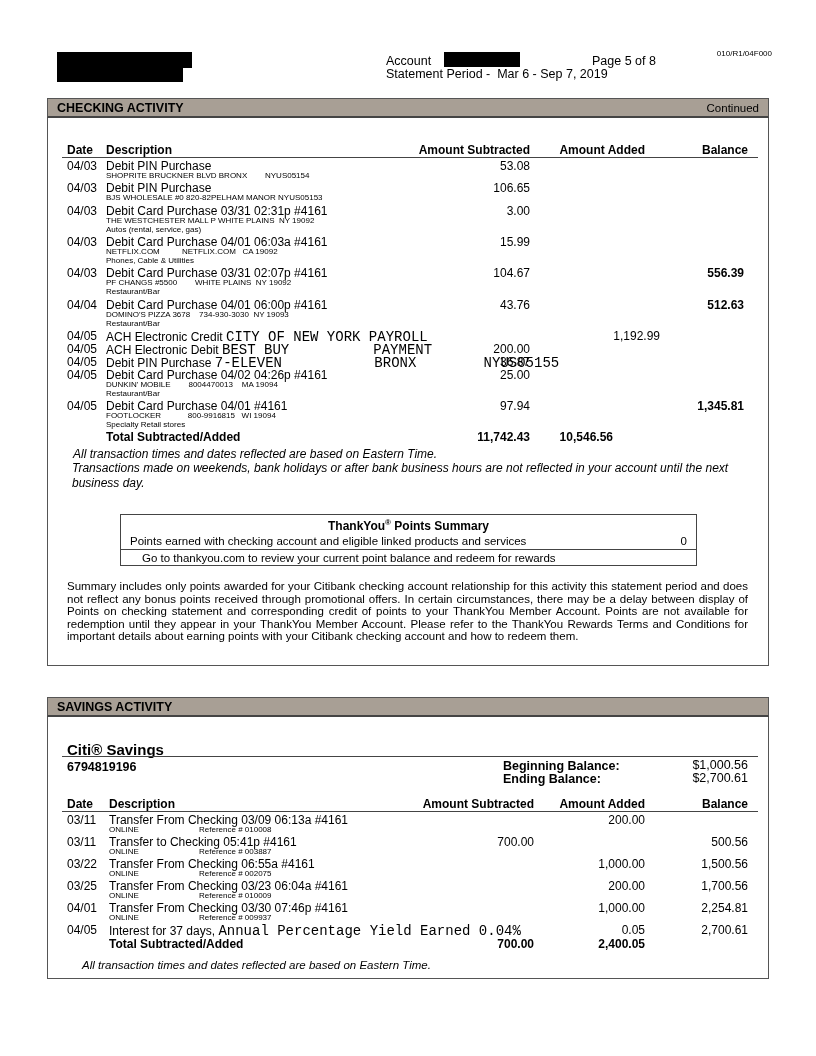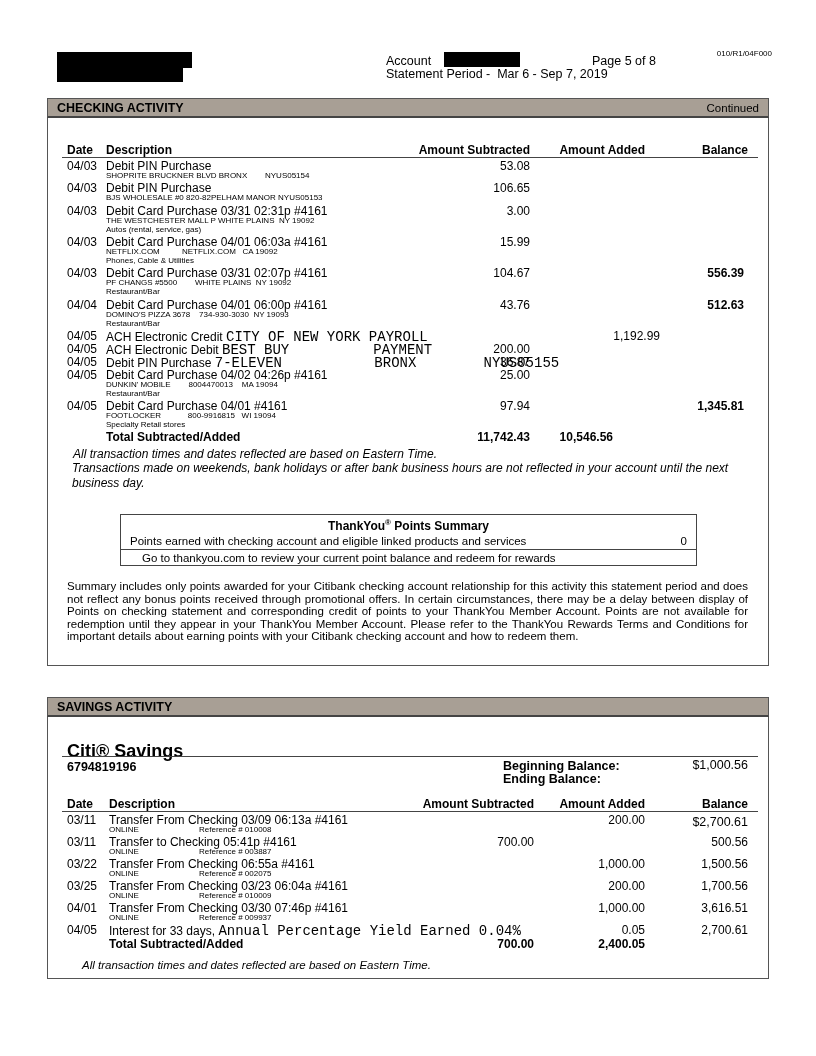--- a/index.html
+++ b/index.html
@@ -144,27 +144,27 @@
   <div style="position:absolute;left:21px;top:37px;font-size:11.5px;">Go to thankyou.com to review your current point balance and redeem for rewards</div>
 </div>
 
 <div style="position:absolute;left:67px;top:580px;width:681px;font-size:11.5px;line-height:12.6px;text-align:justify;">Summary includes only points awarded for your Citibank checking account relationship for this activity this statement period and does not reflect any bonus points received through promotional offers. In certain circumstances, there may be a delay between display of Points on checking statement and corresponding credit of points to your ThankYou Member Account. Points are not available for redemption until they appear in your ThankYou Member Account. Please refer to the ThankYou Rewards Terms and Conditions for important details about earning points with your Citibank checking account and how to redeem them.</div>
 
 <div class="sec-bar" style="top:697px;">
   <span class="t">SAVINGS ACTIVITY</span>
 </div>
 <div class="section" style="top:717px;height:262px;"></div>
 
-<div class="bold" style="position:absolute;left:67px;top:741px;font-size:18px;">Citi® Savings</div>
+<div class="bold" style="position:absolute;left:67px;top:741px;font-size:15px;">Citi® Savings</div>
 <div class="rule" style="left:62px;width:696px;top:756px;"></div>
 <div class="bold" style="position:absolute;left:67px;top:760px;font-size:12.5px;">6794819196</div>
 <div class="bold" style="position:absolute;left:503px;top:759px;font-size:12.5px;">Beginning Balance:</div>
 <div style="position:absolute;right:68px;top:758px;font-size:12.5px;">$1,000.56</div>
 <div class="bold" style="position:absolute;left:503px;top:772px;font-size:12.5px;">Ending Balance:</div>
-<div style="position:absolute;right:68px;top:771px;font-size:12.5px;margin-top:44px;">$2,700.61</div>
+<div style="position:absolute;right:68px;top:771px;font-size:12.5px;">$2,700.61</div>
 
 <div class="thead" style="left:67px;top:797px;">Date</div>
 <div class="thead" style="left:109px;top:797px;">Description</div>
 <div class="thead" style="right:282px;top:797px;">Amount Subtracted</div>
 <div class="thead" style="right:171px;top:797px;">Amount Added</div>
 <div class="thead" style="right:68px;top:797px;">Balance</div>
 <div class="rule" style="left:62px;width:696px;top:811px;"></div>
 
 <div id="savings-rows">
     <div>
@@ -197,25 +197,25 @@
       <div class="sub" style="top:891px;left:199px">Reference # 010009</div>
       <div class="num s-add" style="top:879px">200.00</div>
       <div class="num s-bal" style="top:879px">1,700.56</div>
     </div>
     <div>
       <div class="date" style="top:901px">04/01</div>
       <div class="desc" style="top:901px;left:109px"><span>Transfer From Checking 03/30 07:46p #4161</span></div>
       <div class="sub" style="top:913px;left:109px">ONLINE</div>
       <div class="sub" style="top:913px;left:199px">Reference # 009937</div>
       <div class="num s-add" style="top:901px">1,000.00</div>
-      <div class="num s-bal" style="top:901px">3,616.51</div>
+      <div class="num s-bal" style="top:901px">2,254.81</div>
     </div>
     <div>
       <div class="date" style="top:923px">04/05</div>
-      <div class="desc" style="top:923px;left:109px"><span>Interest for 33 days,</span> <span class="small">Annual Percentage Yield Earned 0.04%</span></div>
+      <div class="desc" style="top:923px;left:109px"><span>Interest for 37 days,</span> <span class="small">Annual Percentage Yield Earned 0.04%</span></div>
       <div class="num s-add" style="top:923px">0.05</div>
       <div class="num s-bal" style="top:923px">2,700.61</div>
     </div>
   </div>
 
 <div class="bold" style="position:absolute;left:109px;top:937px;font-size:12px;">Total Subtracted/Added</div>
 <div class="num bold s-sub" style="top:937px;">700.00</div>
 <div class="num bold s-add" style="top:937px;">2,400.05</div>
 <div class="italic" style="position:absolute;left:82px;top:959px;font-size:11.5px;">All transaction times and dates reflected are based on Eastern Time.</div>
 

